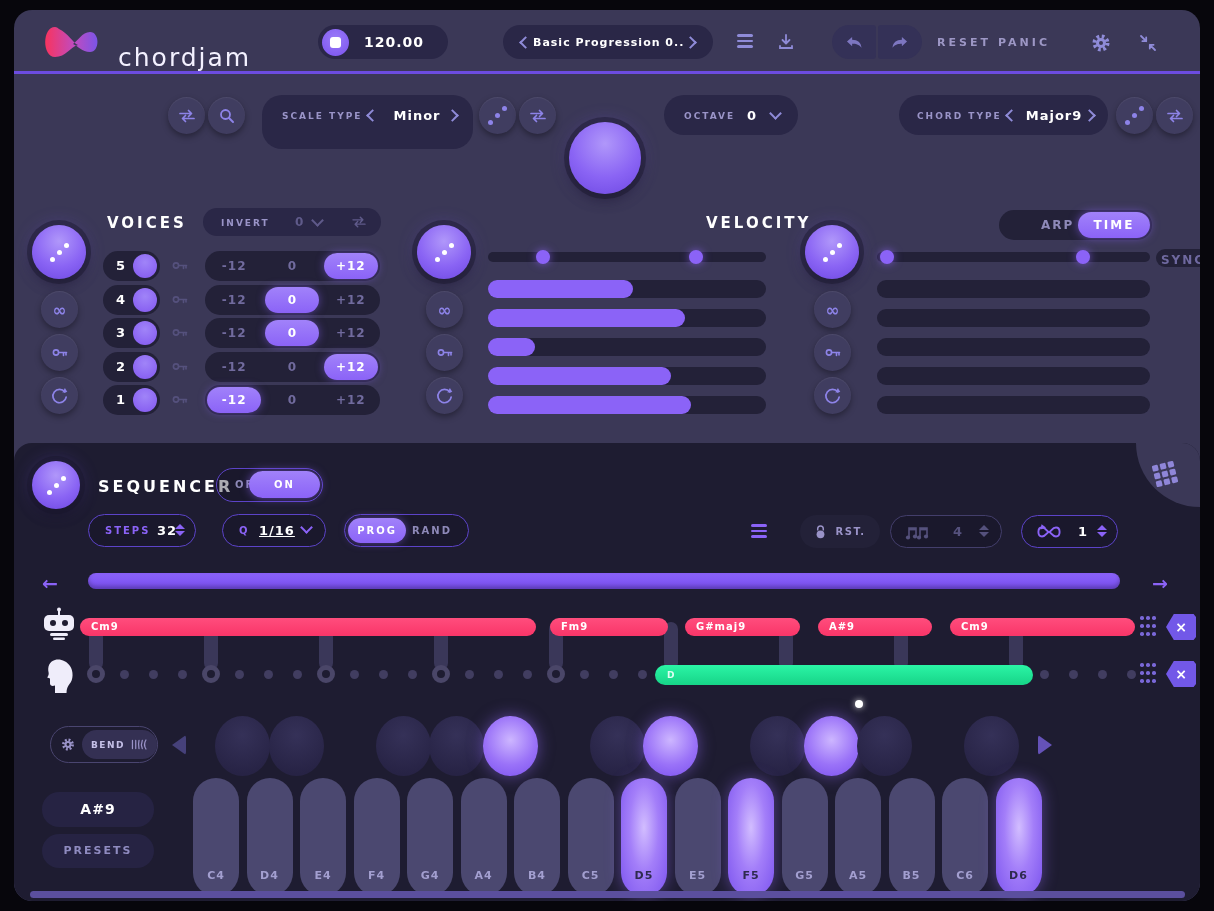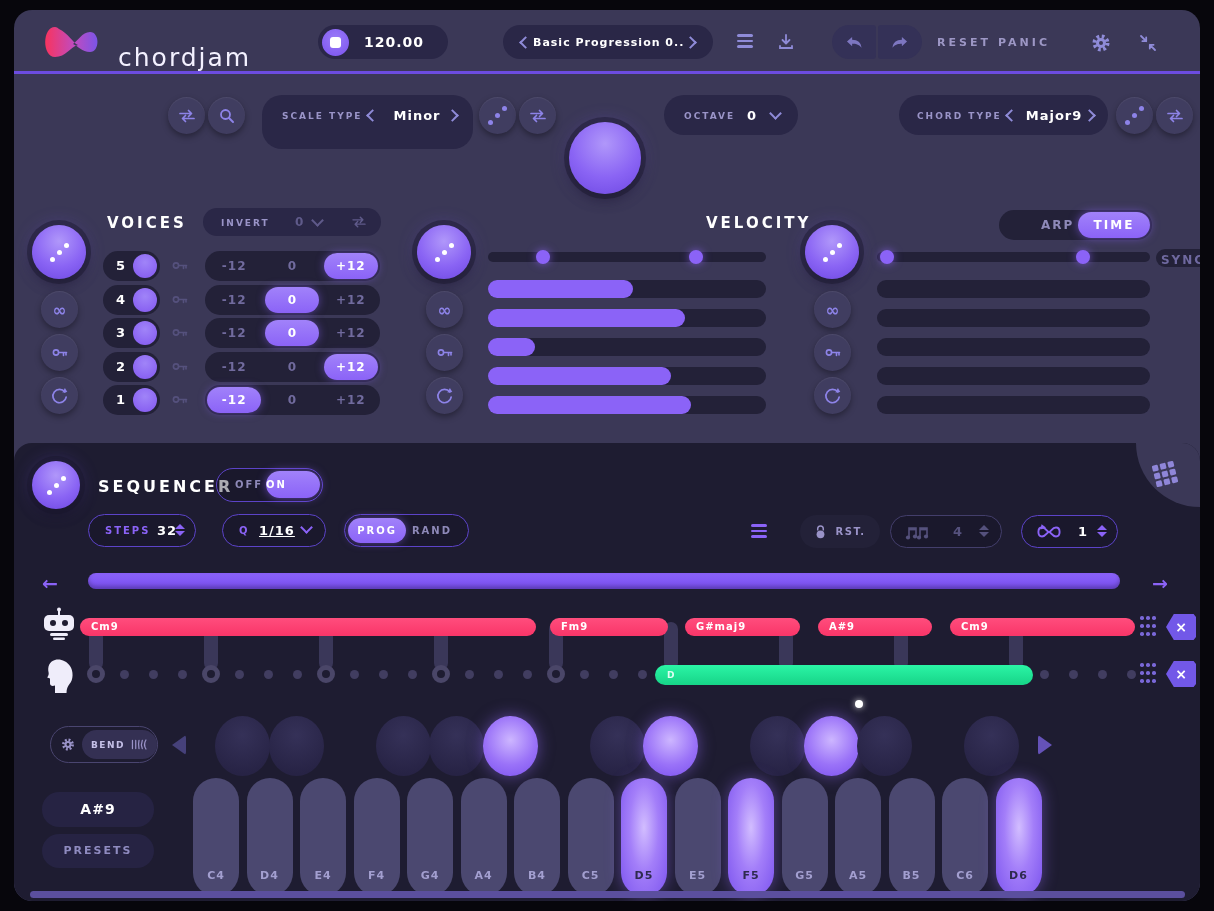--- a/index.html
+++ b/index.html
@@ -405,21 +405,21 @@
         </svg>
     </div>
 
     <div class="knob-big" style="left:18px;top:18px;width:48px;height:48px;display:flex;align-items:center;justify-content:center;">
       <span class="dice-dots small"></span>
     </div>
     <div class="abs val" style="left:84px;top:34px;font-size:16px;letter-spacing:3px;">SEQUENCER</div>
 
     <div class="outl" style="left:202px;top:25px;width:107px;height:34px;">
       <span class="abs seglabel" style="left:18px;top:10px;color:#8e89b8;">OFF</span>
-      <div class="abs" style="right:2px;top:2px;width:54px;height:27px;border-radius:14px;background:linear-gradient(180deg,#a182fa,#8b63f7);box-shadow:0 0 10px rgba(139,99,247,.6);">
+      <div class="abs" style="right:2px;top:2px;width:71px;height:27px;border-radius:14px;background:linear-gradient(180deg,#a182fa,#8b63f7);box-shadow:0 0 10px rgba(139,99,247,.6);text-align:center;">
         <span class="seglabel" style="color:#fff;line-height:27px;">ON</span>
       </div>
     </div>
 
     <div class="outl" style="left:74px;top:71px;width:108px;height:33px;">
       <span class="abs seglabel" style="left:16px;top:10px;color:#8b63f7;">STEPS</span>
       <span class="abs val" style="left:68px;top:8px;">32</span>
       <span class="stepper abs" style="right:10px;top:9px;color:#8b63f7;">
           <i class="up"></i>
           <i class="dn"></i>

